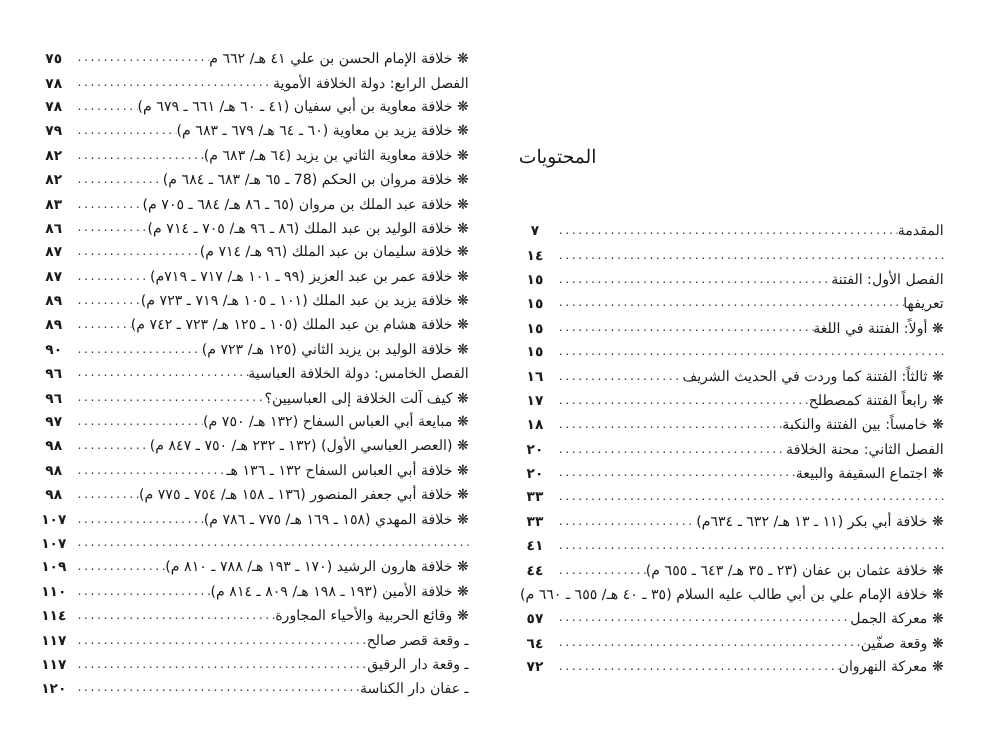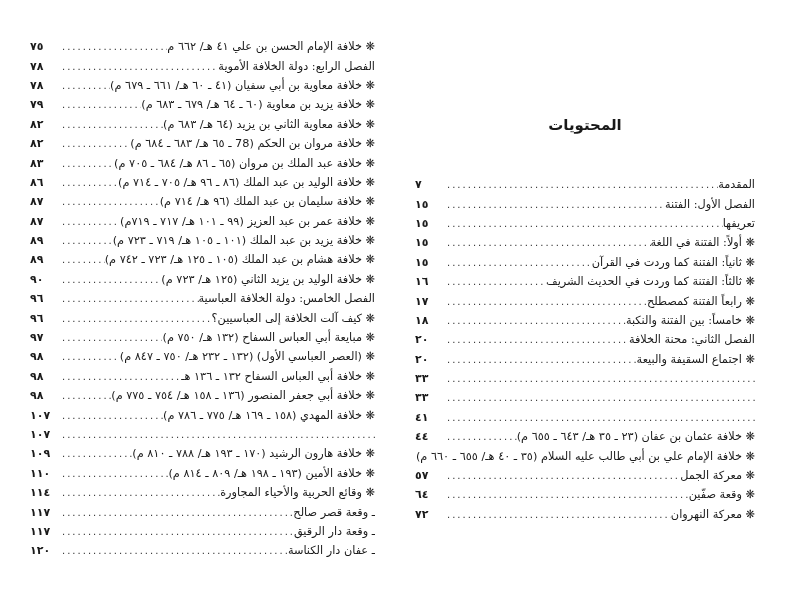--- a/index.html
+++ b/index.html
@@ -1,32 +1,32 @@
 <!DOCTYPE html>
 <html><head>
 <meta charset="utf-8">
 <style>
   html, body { margin: 0; padding: 0; background: #ffffff; }
   body { width: 789px; height: 602px; position: relative; overflow: hidden;
          font-family: "DejaVu Sans", sans-serif; color: #1a1a1a; }
   .page { position: absolute; top: 0; height: 602px; }
   .page-left { left: 30px; width: 345px; }
   .page-right { left: 415px; width: 340px; }
-  .toc-title { position: absolute; top: 116px; width: 100%; text-align: center;
-               font-size: 15px; font-weight: bold; direction: rtl; }
+  .toc-title { position: absolute; top: 116px; width: 100%; text-align: left;
+               font-size: 15px; font-weight: normal; direction: rtl; }
   .toc-list { position: absolute; left: 0; right: 0; margin: 0; padding: 0; list-style: none; }
   .page-left .toc-list { top: 37px; }
   .page-right .toc-list { top: 175px; }
   .toc-row { height: 19.4px; display: flex; direction: rtl; align-items: center;
              font-size: 11.3px; white-space: nowrap; overflow: hidden; }
   .toc-row .entry { flex: 0 0 auto; text-align: right; }
   .toc-row .dots { flex: 1 1 auto; overflow: hidden; direction: ltr; text-align: right;
                    letter-spacing: 2px; color: #333; padding: 0 6px; font-size: 10px; }
   .toc-row .dots::before { content: "........................................................................................................................"; }
-  .toc-row .num { flex: 0 0 26px; text-align: left; font-weight: bold; font-size: 11px; direction: rtl; }
+  .toc-row .num { flex: 0 0 26px; text-align: center; font-weight: bold; font-size: 11px; direction: rtl; }
   .folio { position: absolute; top: 609px; width: 100%; text-align: center; font-weight: bold;
            font-size: 11px; direction: rtl; }
 </style>
 </head>
 <body>
 
 <div class="page page-left">
   <ul class="toc-list">
     <li class="toc-row">
         <span class="entry">❋ خلافة الإمام الحسن بن علي ٤١ هـ/ ٦٦٢ م</span>
@@ -168,36 +168,40 @@
 
 <div class="page page-right">
   <div class="toc-title">المحتويات</div>
   <ul class="toc-list">
     <li class="toc-row">
         <span class="entry">المقدمة</span>
         <span class="dots"></span>
         <span class="num">٧</span>
       </li>
     <li class="toc-row">
+        <span class="entry"></span>
+        <span class="dots"></span>
+        <span class="num">١٤</span>
+      </li>
+    <li class="toc-row">
         <span class="entry">الفصل الأول: الفتنة</span>
         <span class="dots"></span>
         <span class="num">١٥</span>
       </li>
     <li class="toc-row">
         <span class="entry">تعريفها</span>
         <span class="dots"></span>
         <span class="num">١٥</span>
       </li>
     <li class="toc-row">
         <span class="entry">❋ أولاً: الفتنة في اللغة</span>
         <span class="dots"></span>
         <span class="num">١٥</span>
       </li>
     <li class="toc-row">
-        <span class="entry">❋ ثانياً: الفتنة كما وردت في القرآن</span>
         <span class="dots"></span>
         <span class="num">١٥</span>
       </li>
     <li class="toc-row">
         <span class="entry">❋ ثالثاً: الفتنة كما وردت في الحديث الشريف</span>
         <span class="dots"></span>
         <span class="num">١٦</span>
       </li>
     <li class="toc-row">
         <span class="entry">❋ رابعاً الفتنة كمصطلح</span>
@@ -217,20 +221,21 @@
     <li class="toc-row">
         <span class="entry">❋ اجتماع السقيفة والبيعة</span>
         <span class="dots"></span>
         <span class="num">٢٠</span>
       </li>
     <li class="toc-row">
         <span class="dots"></span>
         <span class="num">٣٣</span>
       </li>
     <li class="toc-row">
+        <span class="entry">❋ خلافة أبي بكر (١١ ـ ١٣ هـ/ ٦٣٢ ـ ٦٣٤م)</span>
         <span class="dots"></span>
         <span class="num">٣٣</span>
       </li>
     <li class="toc-row">
         <span class="dots"></span>
         <span class="num">٤١</span>
       </li>
     <li class="toc-row">
         <span class="entry">❋ خلافة عثمان بن عفان (٢٣ ـ ٣٥ هـ/ ٦٤٣ ـ ٦٥٥ م)</span>
         <span class="dots"></span>

